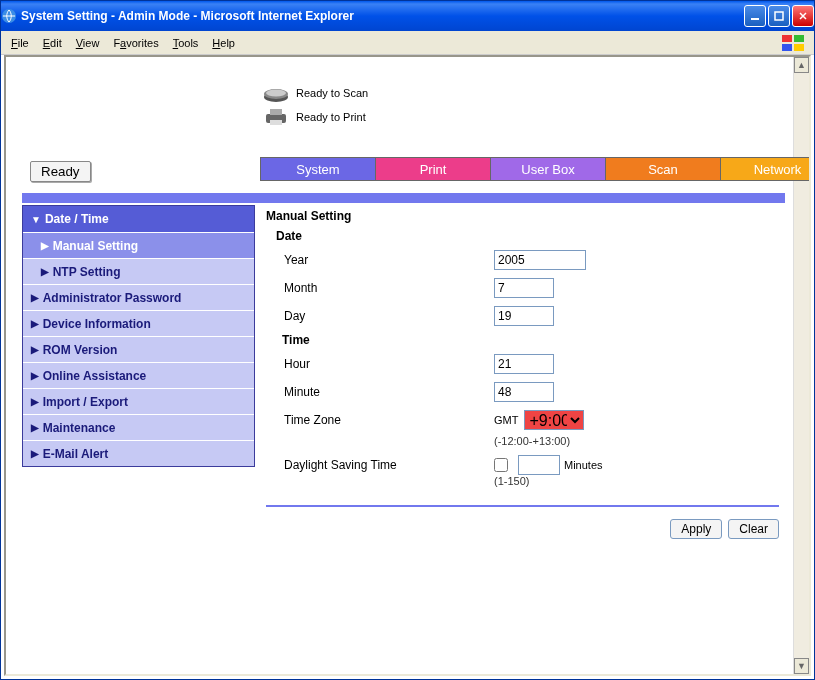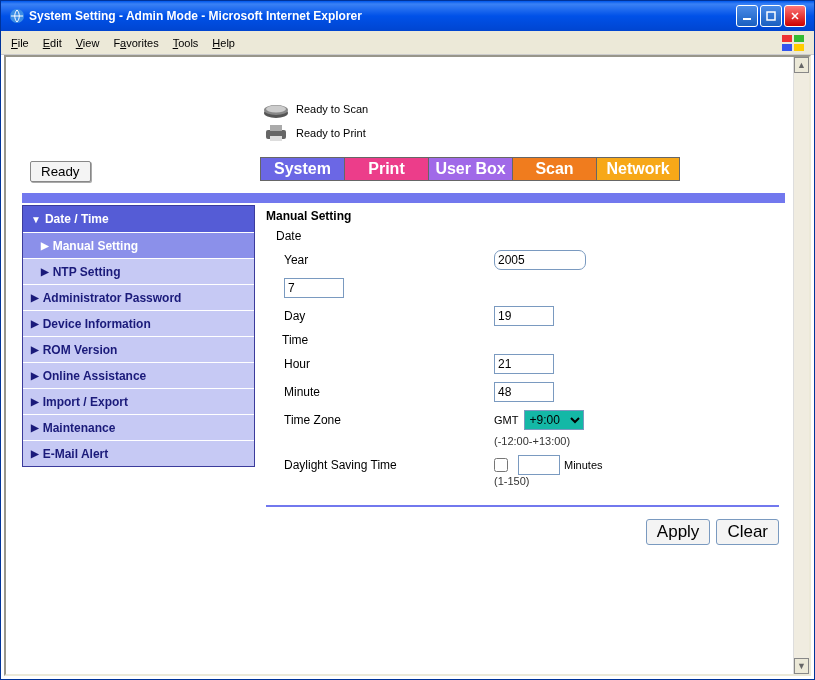--- a/index.html
+++ b/index.html
@@ -1,71 +1,71 @@
 <!DOCTYPE html>
 <html><head>
 <meta charset="utf-8">
 <style>
 * { box-sizing: border-box; margin: 0; padding: 0; }
 body { font-family: Tahoma, Arial, sans-serif; font-size: 11px; background: #fff; }
 .window { width: 815px; height: 680px; border: 1px solid #003399; background: #fff; position: relative; }
-.titlebar { height: 30px; background: linear-gradient(to bottom, #0058ee 0%, #3a81f5 10%, #0051e8 50%, #0045d0 100%); display: flex; align-items: center; padding: 0 8px; color: #fff; }
+.titlebar { height: 30px; background: linear-gradient(to bottom, #0058ee 0%, #3a81f5 10%, #0051e8 50%, #0045d0 100%); display: flex; align-items: center; padding: 0 0; color: #fff; }
 .titlebar .ie-icon { width: 16px; height: 16px; margin-right: 4px; display: inline-block; }
 .titlebar-text { font-weight: bold; font-size: 12px; flex: 1; }
 .win-controls { display: flex; gap: 2px; }
 .win-btn { width: 22px; height: 22px; border: 1px solid #fff; border-radius: 3px; display: flex; align-items: center; justify-content: center; font-weight: bold; font-size: 11px; cursor: pointer; }
 .win-min { background: linear-gradient(to bottom,#4a8be8,#1a5fc0); color:#fff; }
 .win-max { background: linear-gradient(to bottom,#4a8be8,#1a5fc0); color:#fff; }
 .win-close { background: linear-gradient(to bottom,#f77,#c00); color:#fff; }
 .menubar { height: 24px; background: #ece9d8; border-bottom: 1px solid #ccc; display: flex; align-items: center; padding-left: 10px; }
 .menubar .mitem { margin-right: 14px; cursor: pointer; }
 .menubar .mitem span.ul { text-decoration: underline; }
 .menubar .flag { margin-left: auto; margin-right: 8px; width: 24px; height: 16px; }
 .client { position: absolute; top: 54px; left: 3px; right: 3px; bottom: 3px; border: 2px inset #ece9d8; background: #fff; overflow: hidden; }
 .scroll-track { position: absolute; right: 0; top: 0; bottom: 0; width: 16px; background: #f0ece0; border-left: 1px solid #ddd; }
 .scroll-up, .scroll-down { height: 16px; background: #ece9d8; border: 1px solid #888; display:flex;align-items:center;justify-content:center;font-size:9px;color:#666; }
 .scroll-down { position:absolute; bottom:0; left:0; right:0;}
-.content { padding: 22px 20px 6px 6px; }
+.content { padding: 6px 20px 6px 6px; }
 .status-area { margin: 20px 0 10px 250px; }
 .status-row { display:flex; align-items:center; margin-bottom:4px; }
 .device-icon { width: 28px; height: 20px; margin-right: 6px; display:inline-block;}
 .logout-btn { position:absolute; left: 24px; top: 104px; padding: 2px 10px; background: #f4f4f4; border: 1px solid #888; border-radius: 2px; cursor:pointer; box-shadow: 1px 1px 0 #aaa; }
 .top-tabs { position:absolute; left: 254px; top: 100px; display:flex; }
-.top-tab { width: 84px; height: 24px; display:flex; align-items:center; justify-content:center; color:#fff; font-weight:bold; font-size:16px; border:1px solid #666; border-right:0; cursor:pointer; }
+.top-tab { width: 115px; height: 24px; display:flex; align-items:center; justify-content:center; color:#fff; font-weight:normal; font-size:13px; border:1px solid #666; border-right:0; cursor:pointer; }
 .top-tab:last-child { border-right:1px solid #666; }
 .tab-system { background:#6b67e5; }
 .tab-userbox { background:#a069e8; }
 .tab-print { background:#ec3d8a; }
 .tab-scan { background:#f07c1e; }
 .tab-network { background:#f7a818; }
 .blue-bar { position:absolute; left:16px; top:136px; right:24px; height:10px; background:#7278ee; }
 .sidebar { position:absolute; left:16px; top:148px; width:233px; border:1px solid #3b3b9c; }
 .side-item { height: 26px; display:flex; align-items:center; padding-left:8px; font-size:12px; font-weight:bold; cursor:pointer; border-top:1px solid #fff; }
 .side-item:first-child { border-top:0; }
 .side-header { background:#555cd6; color:#fff; }
 .side-active { background:#8b90ea; color:#fff; padding-left: 18px; }
 .side-sub { background:#c6c9f4; color:#1a1a7a; padding-left: 18px; }
 .side-norm { background:#c6c9f4; color:#1a1a7a; }
 .side-item .tri { margin-right:4px; font-size:10px; }
 .main-panel { position:absolute; left:260px; top:152px; right:30px; }
 .panel-title { font-weight:bold; font-size:12px; margin-bottom:6px; }
-.section-label { font-weight:normal; font-size:12px; margin: 2px 0 6px 10px; }
+.section-label { font-weight:bold; font-size:12px; margin: 2px 0 6px 10px; }
 .field-row { display:flex; align-items:center; margin: 6px 0 6px 18px; height:22px; }
 .field-label { width: 210px; font-size:12px; }
 .field-input { width: 60px; height: 20px; border:1px solid #7a9ac0; padding: 1px 3px; font-size:12px; }
-.field-input.wide { width: 92px; border-radius: 7px; }
-.select-gmt { width: 60px; height: 20px; border:1px solid #7a9ac0; font-size:12px; background:#14b8a6; }
+.field-input.wide { width: 92px; }
+.select-gmt { width: 60px; height: 20px; border:1px solid #7a9ac0; font-size:16px; background:#ef4444; }
 .hint { font-size:11px; color:#333; margin-left: 228px; margin-top: -2px; }
 .dst-row { display:flex; align-items:center; margin: 8px 0 2px 18px; }
 .dst-row .field-label { width:210px; }
 .dst-chk { width:14px; height:14px; margin-right: 10px; }
 .dst-input { width:42px; height:20px; border:1px solid #7a9ac0; margin-right:4px; }
 .divider { height:2px; background:#7278ee; margin: 18px 0 12px 0; }
 .btn-row { display:flex; justify-content:flex-end; gap:6px; }
-.action-btn { padding: 2px 10px; border:1px solid #7a9ac0; border-radius:3px; background:#f4f4f4; cursor:pointer; font-size:17px; }
+.action-btn { padding: 2px 10px; border:1px solid #7a9ac0; border-radius:3px; background:#f4f4f4; cursor:pointer; font-size:12px; }
 </style>
 </head>
 <body>
 
 <div class="window">
   <div class="titlebar">
     <span class="ie-icon">
       <svg viewBox="0 0 16 16">
           <circle cx="8" cy="8" r="7" fill="#3b8de6"></circle>
           <path d="M2 8h12M8 2c3 3 3 9 0 12M8 2c-3 3-3 9 0 12" stroke="#fff" stroke-width="1" fill="none"></path>
@@ -195,20 +195,21 @@
 
       <div class="main-panel">
         <div class="panel-title">Manual Setting</div>
         <div class="section-label">Date</div>
 
         <div class="field-row">
           <span class="field-label">Year</span>
           <input class="field-input wide" value="2005" style="">
         </div>
         <div class="field-row">
+          <span class="field-label">Month</span>
           <input class="field-input" value="7" style="">
         </div>
         <div class="field-row">
           <span class="field-label">Day</span>
           <input class="field-input" value="19" style="">
         </div>
 
         <div class="section-label" style="margin-left:16px">Time</div>
 
         <div class="field-row">

